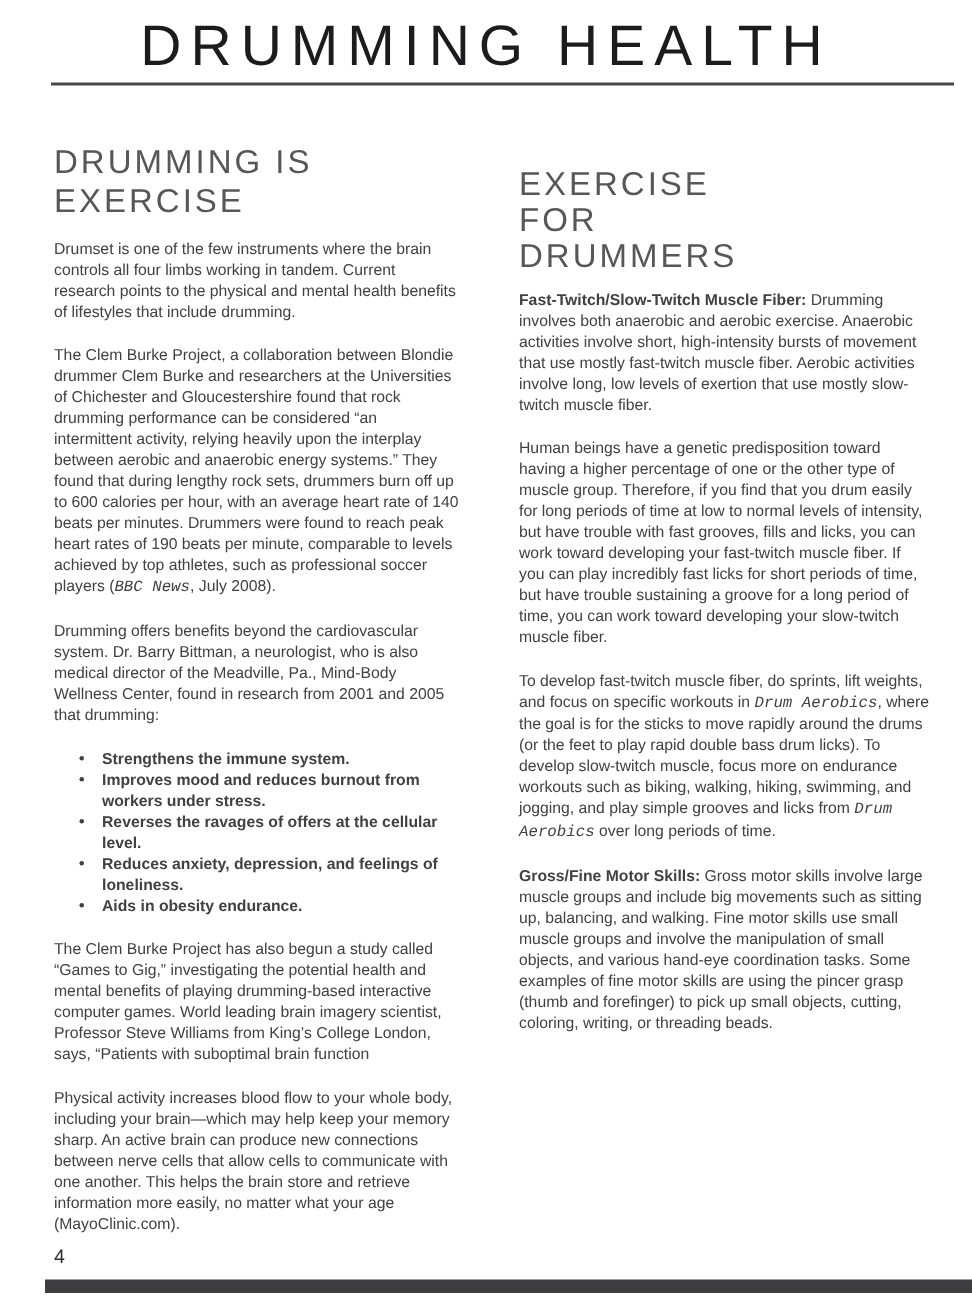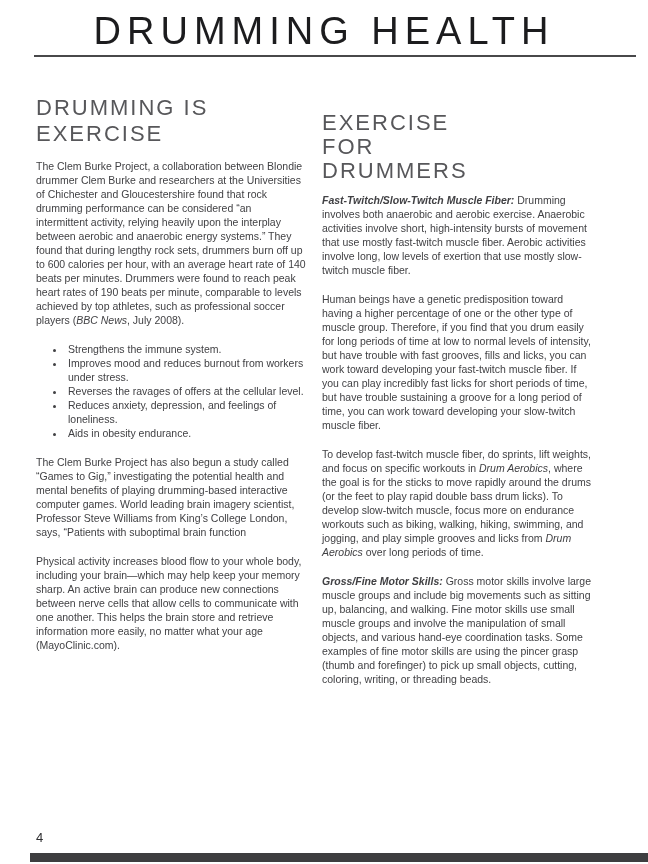--- a/index.html
+++ b/index.html
@@ -20,40 +20,40 @@
     letter-spacing:6px;
     color:#1c1c1e;
     white-space:nowrap;
   }
   .title-rule{
     position:absolute;top:55px;left:34px;width:602px;height:2px;
     background:#48484a;
   }
   .columns{
     position:absolute;top:95px;left:36px;
-    display:flex;gap:16px;
+    display:flex;gap:40px;
   }
   .col{font-size:10.5px;line-height:14px;color:#414144;}
   .col.left{width:270px;}
   .col.right{width:274px;}
   .col h2{
     margin:0 0 12px 0;
     font-size:22px;
     line-height:26px;
     font-weight:400;
     letter-spacing:2px;
     color:#57575a;
     white-space:pre-line;
   }
   .col.right h2{margin:16px 0 10px 0;line-height:24px;}
   .col p{margin:0 0 15px 0;}
-  .col ul{margin:5px 0 15px 0;padding-left:30px;}
+  .col ul{margin:5px 0 15px 0;padding-left:30px;font-weight:bold;}
   .col li{margin:0;padding-left:2px;}
-  .seg-b{font-weight:bold;font-style:italic;}
-  .seg-i{font-style:italic;}
+  .seg-b{font-weight:bold;}
+  .seg-i{font-style:italic;font-family:Liberation Mono, monospace;}
   .page-number{
     position:absolute;left:36px;top:830px;
     font-size:13px;font-weight:500;color:#2e2e30;
   }
   .footer-bar{
     position:absolute;left:30px;right:0;bottom:2px;height:9px;
     background:#3e3e40;
   }
 </style>
 </head>
@@ -62,21 +62,23 @@
 <div class="page">
 
   <h1 class="doc-title">DRUMMING HEALTH</h1>
   <div class="title-rule"></div>
 
   <div class="columns">
 
     <section class="col left">
       <h2>DRUMMING IS
 EXERCISE</h2>
+      <p><span>Drumset is one of the few instruments where the brain controls all four limbs working in tandem. Current research points to the physical and mental health benefits of lifestyles that include drumming.</span></p>
       <p><span>The Clem Burke Project, a collaboration between Blondie drummer Clem Burke and researchers at the Universities of Chichester and Gloucestershire found that rock drumming performance can be considered “an intermittent activity, relying heavily upon the interplay between aerobic and anaerobic energy systems.” They found that during lengthy rock sets, drummers burn off up to 600 calories per hour, with an average heart rate of 140 beats per minutes. Drummers were found to reach peak heart rates of 190 beats per minute, comparable to levels achieved by top athletes, such as professional soccer players (</span><span class="seg-i">BBC News</span><span>, July 2008).</span></p>
+      <p><span>Drumming offers benefits beyond the cardiovascular system. Dr. Barry Bittman, a neurologist, who is also medical director of the Meadville, Pa., Mind-Body Wellness Center, found in research from 2001 and 2005 that drumming:</span></p>
       <ul>
           <li>Strengthens the immune system.</li>
           <li>Improves mood and reduces burnout from workers under stress.</li>
           <li>Reverses the ravages of offers at the cellular level.</li>
           <li>Reduces anxiety, depression, and feelings of loneliness.</li>
           <li>Aids in obesity endurance.</li>
         </ul>
       <p><span>The Clem Burke Project has also begun a study called “Games to Gig,” investigating the potential health and mental benefits of playing drumming-based interactive computer games. World leading brain imagery scientist, Professor Steve Williams from King’s College London, says, “Patients with suboptimal brain function</span></p>
       <p><span>Physical activity increases blood flow to your whole body, including your brain—which may help keep your memory sharp. An active brain can produce new connections between nerve cells that allow cells to communicate with one another. This helps the brain store and retrieve information more easily, no matter what your age (MayoClinic.com).</span></p>
     </section>

